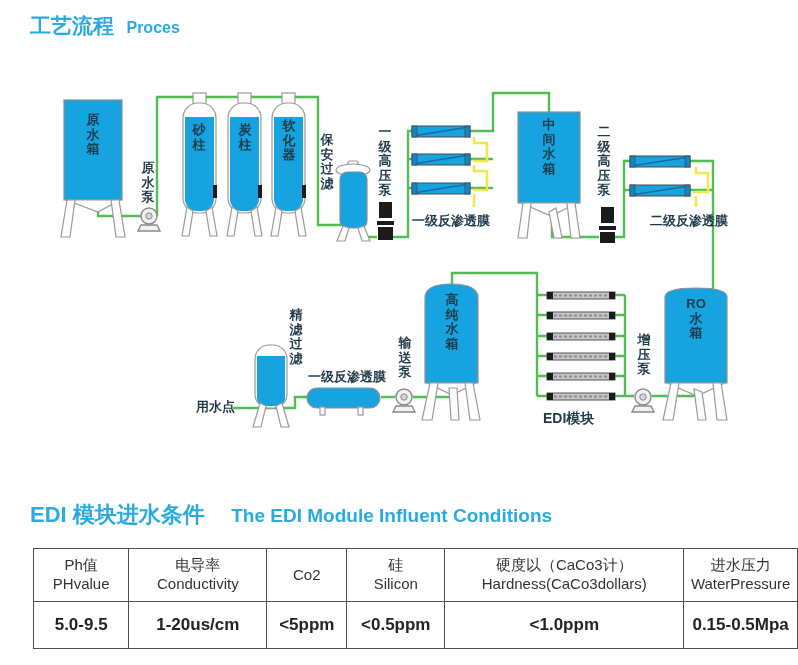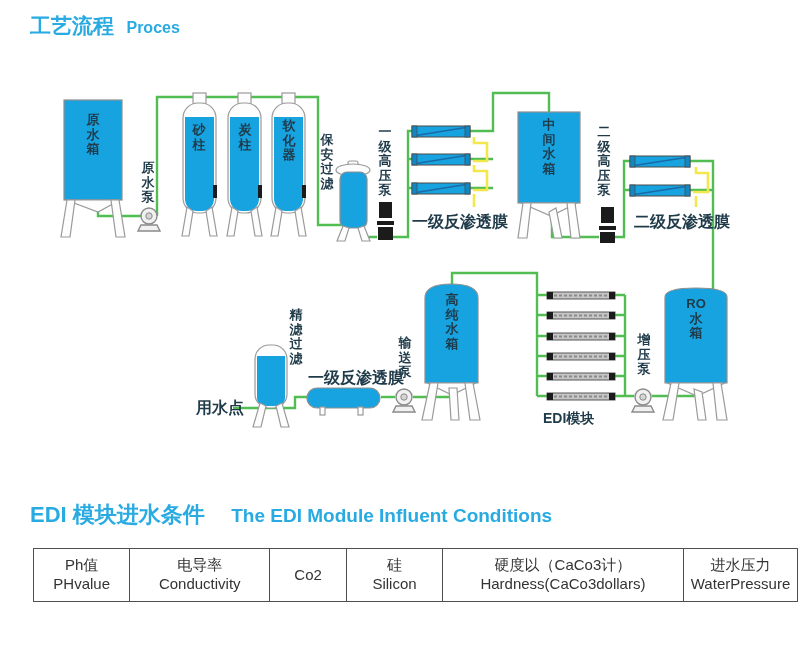--- a/index.html
+++ b/index.html
@@ -24,21 +24,21 @@
   .mb{fill:#17a3e0;stroke:#4b4b4b;stroke-width:1;}
   .mbl{stroke:#1b6aa6;stroke-width:1.6;}
   .mbe{fill:#0e87c6;stroke:#4b4b4b;stroke-width:.8;}
   .eb{fill:#c6c6c6;stroke:#565656;stroke-width:1;}
   .ebl{stroke:#8a8a8a;stroke-width:2;stroke-dasharray:3 2;}
   .pmp{fill:#f1f1f1;stroke:#8a8a8a;stroke-width:1.4;}
   .pmp2{fill:#d5d5d5;stroke:#8a8a8a;stroke-width:1;}
   
   .vl{position:absolute;white-space:pre-line;text-align:center;font-weight:bold;
       font-size:13px;line-height:1.12;color:#1f3a49;width:18px;}
-  .hl{position:absolute;white-space:nowrap;font-weight:bold;font-size:16px;color:#1f3a49;}
+  .hl{position:absolute;white-space:nowrap;font-weight:bold;font-size:13px;color:#1f3a49;}
   .hl.big{font-size:14px;}
   
   .cond-table{position:absolute;left:33px;top:548px;border-collapse:collapse;table-layout:fixed;}
   .cond-table td{border:1.6px solid #4f4f4f;text-align:center;vertical-align:middle;
                  color:#333;padding:2px 3px;}
   .cond-table .hrow td{height:48px;font-size:15px;line-height:1.25;}
   .cond-table .vrow td{height:42px;font-size:17px;font-weight:bold;color:#222;}
   .h-en{display:block;}
   .h-en:empty{display:none;}
 </style>
@@ -269,21 +269,21 @@
     <div class="hl" style="left:412px;top:157px;">一级反渗透膜</div>
     <div class="vl" style="left:540px;top:63px;">中
 间
 水
 箱</div>
     <div class="vl" style="left:595px;top:70px;">二
 级
 高
 压
 泵</div>
-    <div class="hl" style="left:634px;top:157px;">二级反渗透膜</div>
+    <div class="hl" style="left:650px;top:157px;">二级反渗透膜</div>
     <div class="hl" style="left:196px;top:343px;">用水点</div>
     <div class="vl" style="left:287px;top:253px;">精
 滤
 过
 滤</div>
     <div class="hl" style="left:308px;top:313px;">一级反渗透膜</div>
     <div class="vl" style="left:396px;top:281px;">输
 送
 泵</div>
     <div class="vl" style="left:443px;top:238px;">高
@@ -307,16 +307,24 @@
   <table class="cond-table">
     <tbody>
         <tr class="hrow">
       <td style="width:94px;"><span>Ph值</span><span class="h-en">PHvalue</span></td>
       <td style="width:140px;"><span>电导率</span><span class="h-en">Conductivity</span></td>
       <td style="width:76px;"><span>Co2</span></td>
       <td style="width:95px;"><span>硅</span><span class="h-en">Silicon</span></td>
       <td style="width:244px;"><span>硬度以（CaCo3计）</span><span class="h-en">Hardness(CaCo3dollars)</span></td>
       <td style="width:108px;"><span>进水压力</span><span class="h-en">WaterPressure</span></td>
     </tr>
+    <tr class="vrow">
+      <td>5.0-9.5</td>
+      <td>1-20us/cm</td>
+      <td>&lt;5ppm</td>
+      <td>&lt;0.5ppm</td>
+      <td>&lt;1.0ppm</td>
+      <td>0.15-0.5Mpa</td>
+    </tr>
   </tbody>
     </table>
 
 </div>
 
 </body></html>

